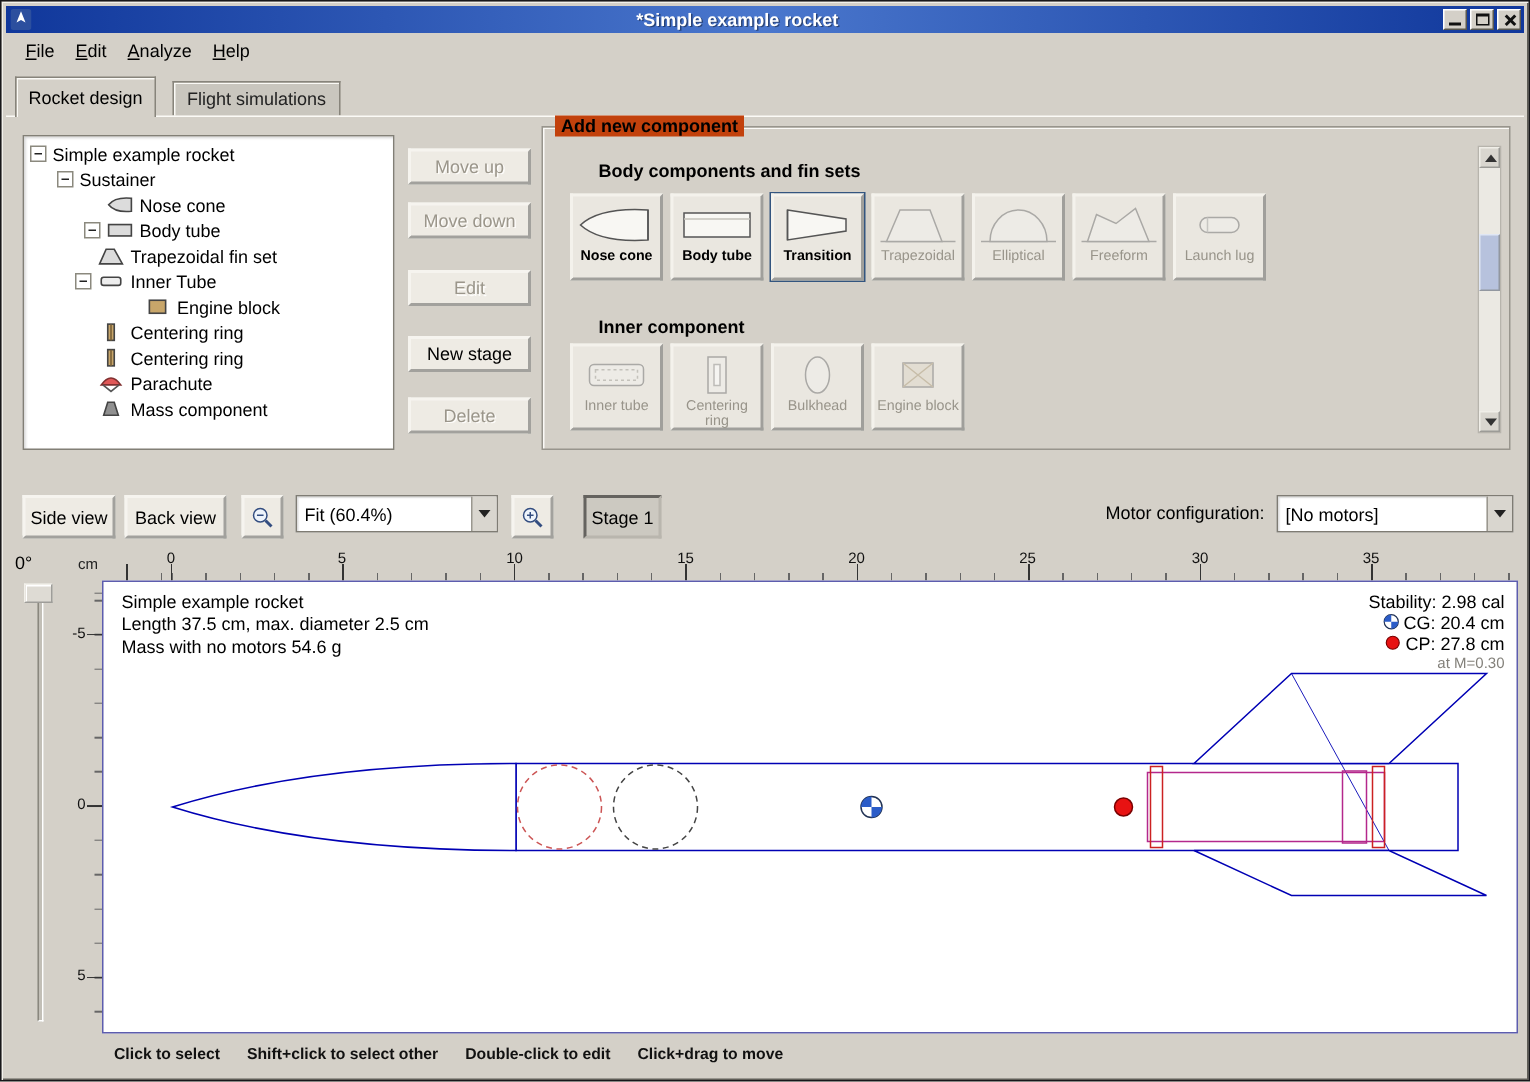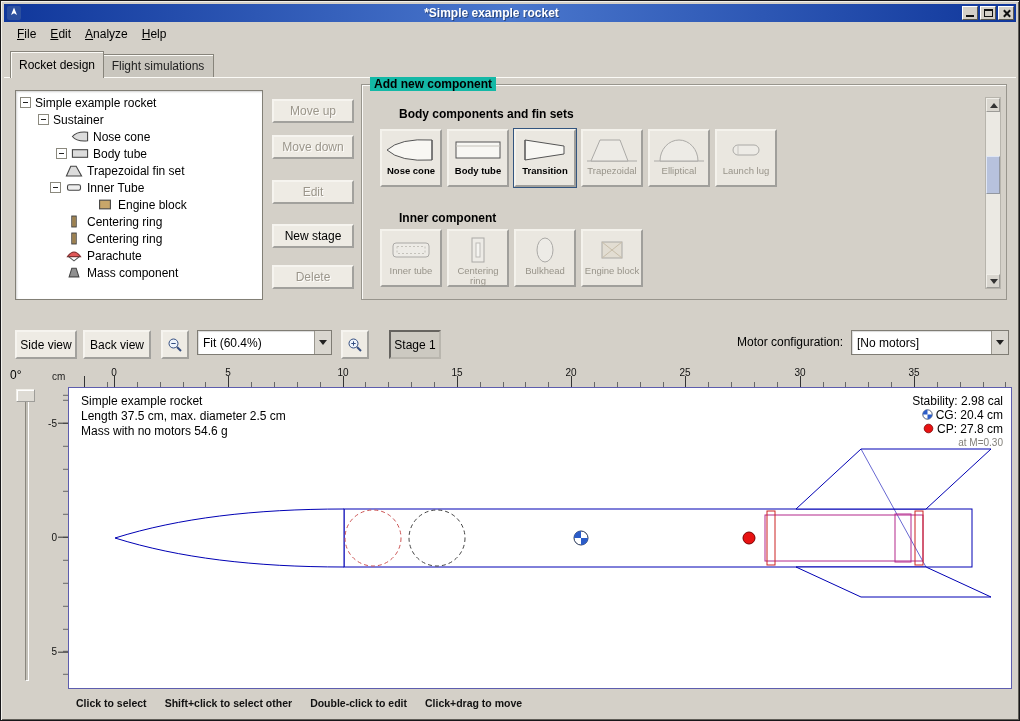--- a/index.html
+++ b/index.html
@@ -29,21 +29,21 @@
   .menu-item{display:inline-block;font-size:12px;padding:2px 7px;color:#000;}
   .menu-item::first-letter{text-decoration:underline;}
 
   
   .tabstrip{position:absolute;left:3px;top:45px;right:3px;height:31px;}
   .tab{position:absolute;bottom:0;display:flex;align-items:center;justify-content:center;font-size:12px;
        background:#c9c6be;border:1px solid #87847b;border-bottom:none;box-shadow:inset 1px 1px 0 #fbfaf6;}
   .tab.active{background:#d4d0c8;height:27px;bottom:-1px;z-index:3;}
   .tab.inactive{height:23px;color:#222;}
   .tab1{left:6px;width:94px;}
-  .tab2{left:98px;width:112px;margin-top:48px;}
+  .tab2{left:111px;width:112px;margin-top:48px;}
   .upper{position:absolute;left:3px;top:76px;right:3px;height:242px;border-top:1px solid #fbfaf6;background:#d4d0c8;z-index:1;}
 
   
   .tree-panel{position:absolute;left:11px;top:12px;width:248px;height:210px;background:#fff;
               border:1px solid #827f76;box-shadow:inset 1px 1px 2px rgba(0,0,0,.18);padding-top:3px;overflow:hidden;}
   .trow{height:17px;display:flex;align-items:center;font-size:12px;white-space:nowrap;}
   .d0{padding-left:4px;} .d1{padding-left:22px;} .d2{padding-left:40px;} .d3{padding-left:34px;text-align:center;} .d4{padding-left:80px;}
   .exp{position:relative;width:11px;height:11px;flex:none;background:#fff;border:1px solid #8b897e;margin-right:4px;}
   .exp::after{content:"";position:absolute;left:2px;top:4px;width:5px;height:1px;background:#222;}
   .slot{width:15px;flex:none;}
@@ -52,21 +52,21 @@
   .tlabel{color:#000;}
 
   
   .abtn{position:absolute;left:268px;width:82px;height:24px;font-size:12px;font-family:inherit;
         background:#eeebe4;border:2px outset #f6f4ef;cursor:default;}
   .abtn.disabled{color:#9b968b;text-shadow:1px 1px 0 #fdfcfa;}
 
   
   .group{position:absolute;left:357px;top:6px;right:9px;height:216px;border:1px solid #98958d;
          box-shadow:inset 1px 1px 0 #fbfaf7;}
-  .group-title{position:absolute;top:-8px;left:8px;background:#14b8a6;padding:0 4px;font-weight:bold;font-size:12px;}
+  .group-title{position:absolute;top:-8px;left:8px;background:#c2410c;padding:0 4px;font-weight:bold;font-size:12px;}
   .section-label{position:absolute;left:18px;font-weight:bold;font-size:12px;padding-left:19px;}
   .sec1{top:22px;} .sec2{top:126px;}
   .comp-row{position:absolute;left:18px;display:flex;gap:5px;}
   .row1{top:44px;} .row2{top:144px;}
   .comp-btn{width:62px;height:58px;background:#eae7e0;border:2px outset #f4f2ec;display:flex;flex-direction:column;
             align-items:center;padding-top:3px;font-family:inherit;cursor:default;}
   .comp-img{width:54px;height:32px;}
   .comp-img svg{display:block;width:100%;height:100%;}
   .comp-caption{font-size:9.5px;line-height:1.05;text-align:center;font-weight:bold;color:#000;margin-top:0;}
   .comp-btn.disabled .comp-caption{font-weight:normal;color:#98948a;}
@@ -320,20 +320,29 @@
               <svg viewBox="0 0 54 32">
                 <line x1="2" y1="27" x2="52" y2="27" stroke="#777"></line>
                 <path d="M8,27 A19,21 0 0 1 46,27 Z" fill="#f1efe8" stroke="#777"></path>
               </svg>
             </span>
           <span class="comp-caption">Elliptical</span>
         </button>
         <button class="comp-btn disabled">
           <span class="comp-img">
               <svg viewBox="0 0 54 32">
+                <line x1="2" y1="27" x2="52" y2="27" stroke="#777"></line>
+                <path d="M6,27 L12,9 L25,15 L38,5 L47,27 Z" fill="#f1efe8" stroke="#777"></path>
+              </svg>
+            </span>
+          <span class="comp-caption">Freeform</span>
+        </button>
+        <button class="comp-btn disabled">
+          <span class="comp-img">
+              <svg viewBox="0 0 54 32">
                 <rect x="14" y="11" width="26" height="10" rx="5" fill="#f1efe8" stroke="#777"></rect>
                 <line x1="19" y1="11" x2="19" y2="21" stroke="#aaa"></line>
               </svg>
             </span>
           <span class="comp-caption">Launch lug</span>
         </button>
       </div>
 
       <div class="section-label sec2">Inner component</div>
 

